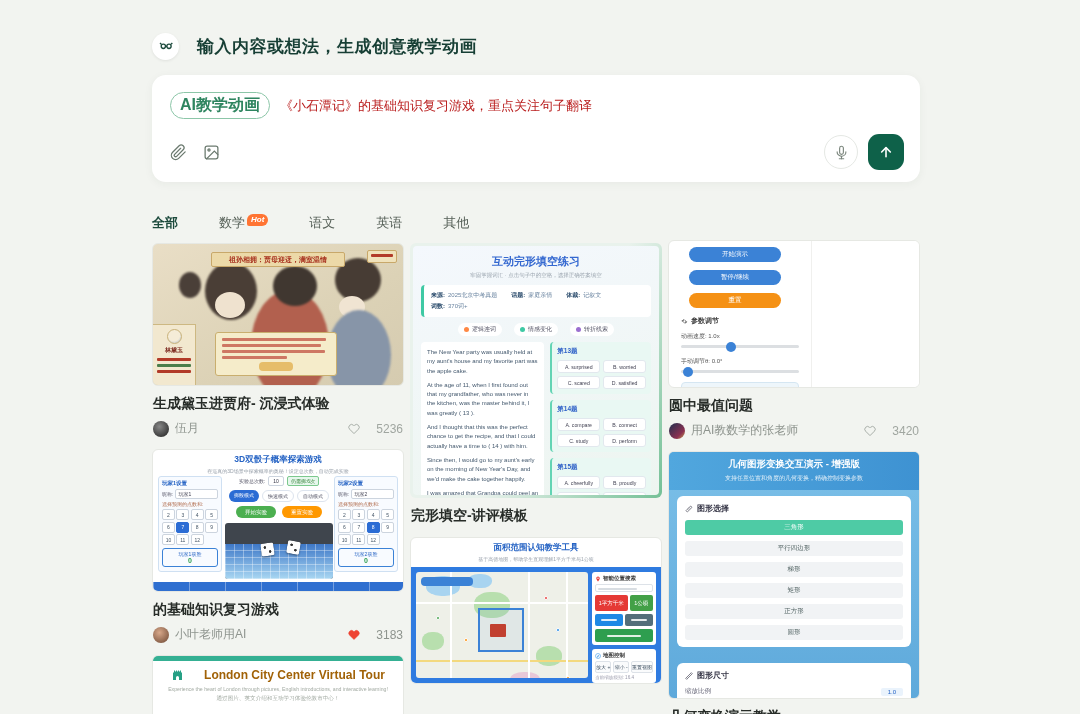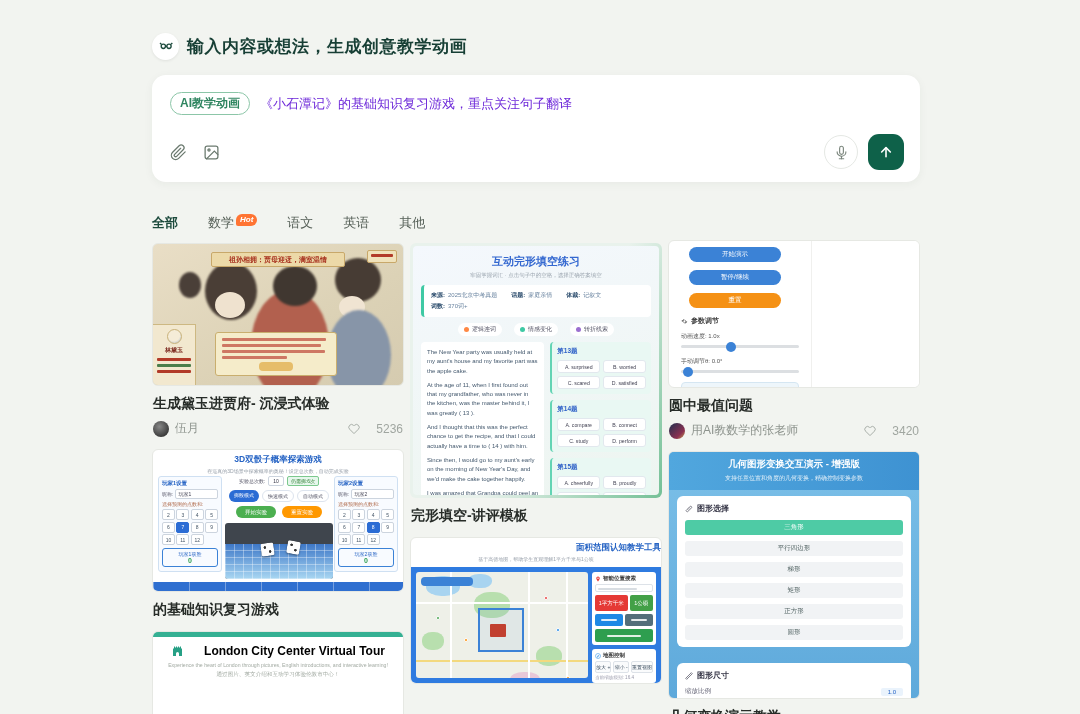--- a/index.html
+++ b/index.html
@@ -1,38 +1,38 @@
 <!DOCTYPE html>
 <html><head>
 <meta charset="utf-8">
 <style>
   * { margin:0; padding:0; box-sizing:border-box; }
   html,body { width:1080px; height:714px; overflow:hidden; }
   body { font-family:"Liberation Sans","DejaVu Sans",sans-serif; background:#f2f4f0; }
   .canvas { position:relative; width:1080px; height:714px; background:#f2f4f0; overflow:hidden; }
 
   
-  .hero-head { position:absolute; left:152px; top:33px; display:flex; align-items:center; gap:8px; }
+  .hero-head { position:absolute; left:152px; top:33px; display:flex; align-items:center; gap:18px; }
   .logo-circle { width:27px; height:27px; border-radius:50%; background:#fff; box-shadow:0 1px 3px rgba(0,0,0,.08); display:flex; align-items:center; justify-content:center; }
   .hero-title { font-size:17px; font-weight:bold; color:#173f35; letter-spacing:.5px; }
 
   
   .composer { position:absolute; left:152px; top:75px; width:768px; height:107px; background:#fff; border-radius:14px; box-shadow:0 2px 10px rgba(30,60,45,.05); }
   .composer-top { display:flex; align-items:center; gap:10px; padding:17px 18px 0; }
-  .ai-tag { border:1px solid #8cc6a8; color:#2f8560; font-size:12px; font-weight:bold; padding:2px 9px; border-radius:14px; background:#fff; white-space:nowrap; }
-  .ph-text { color:#6d28d9; font-size:13px; }
+  .ai-tag { border:1px solid #8cc6a8; color:#2f8560; font-size:16px; font-weight:bold; padding:2px 9px; border-radius:14px; background:#fff; white-space:nowrap; }
+  .ph-text { color:#b91c1c; font-size:13px; }
   .composer-bottom { position:absolute; left:0; right:0; bottom:12px; display:flex; align-items:center; padding:0 16px; }
   .left-icons { display:flex; gap:13px; align-items:center; }
   .icon-btn { width:20px; height:20px; display:flex; align-items:center; justify-content:center; cursor:pointer; }
   .right-icons { margin-left:auto; display:flex; gap:10px; align-items:center; }
   .mic-btn { width:34px; height:34px; border-radius:50%; background:#fff; border:1px solid #e5e8e4; display:flex; align-items:center; justify-content:center; }
   .send-btn { width:36px; height:36px; border-radius:11px; background:#0e6149; border:none; display:flex; align-items:center; justify-content:center; }
 
   
-  .filter-row { position:absolute; left:152px; top:214px; display:flex; gap:30px; align-items:center; font-size:13px; color:#566058; }
+  .filter-row { position:absolute; left:152px; top:214px; display:flex; gap:41px; align-items:center; font-size:13px; color:#566058; }
   .tab { position:relative; cursor:pointer; }
   .tab.active { color:#1c4a3c; font-weight:bold; }
   .hot-badge { position:relative; top:-5px; margin-left:2px; background:#ff7433; color:#fff; font-size:8px; font-weight:bold; font-style:italic; padding:1px 4px 2px; border-radius:6px 6px 6px 2px; }
   .search-pill { position:absolute; left:758px; top:209px; width:162px; height:28px; background:#fafbf8; border:1px solid #eef0ec; border-radius:14px; display:flex; align-items:center; gap:6px; padding:0 10px; }
   .search-pill input { border:none; outline:none; background:transparent; font-size:12px; width:120px; color:#333; }
   .search-pill input::placeholder { color:#b5bbb5; }
 
   
   .col { position:absolute; width:252px; top:243px; }
   .col1 { left:152px; } .col2 { left:410px; } .col3 { left:668px; top:240px; }
@@ -123,21 +123,21 @@
       repeating-linear-gradient(0deg, rgba(255,255,255,.35) 0 1px, transparent 1px 7px),
       linear-gradient(180deg,#3e78c8,#a9d7f2); }
   .die { position:absolute; width:13px; height:13px; background:#fdfdfd; border-radius:2px; box-shadow:0 1px 2px rgba(0,0,0,.4);
     background-image:radial-gradient(circle at 32% 32%, #333 1px, transparent 1.6px), radial-gradient(circle at 68% 68%, #333 1px, transparent 1.6px); }
   .dice-bottom { position:absolute; left:0; right:0; bottom:0; height:9px; background:#2f6fd0;
     background-image:repeating-linear-gradient(90deg, rgba(255,255,255,.35) 0 1px, transparent 1px 36px); }
 
   
   .map-card { height:147px; background:#fff; }
   .map-head { height:29px; text-align:center; padding-top:4px; }
-  .map-title { font-size:8.5px; font-weight:bold; color:#2563c4;text-align:right; }
+  .map-title { font-size:8.5px; font-weight:bold; color:#2563c4; }
   .map-sub { font-size:5px; color:#9aa2ac; margin-top:2px; }
   .map-body { position:absolute; left:0; right:0; top:29px; bottom:0; background:#2f7be0; padding:5px; }
   .map-area { position:absolute; left:5px; top:5px; width:172px; bottom:5px; background:#eef0e8; border-radius:3px; overflow:hidden; }
   .road-h { position:absolute; left:0; right:0; height:2px; background:#fff; }
   .road-v { position:absolute; top:0; bottom:0; width:2px; background:#fff; }
   .blob { position:absolute; border-radius:45%; }
   .poi { position:absolute; width:4px; height:4px; border-radius:50%; border:1px solid #fff; }
   .sel-rect { position:absolute; left:62px; top:36px; width:46px; height:44px; border:2px solid #3b82d6; background:rgba(60,130,220,.08); }
   .red-block { position:absolute; left:74px; top:52px; width:16px; height:13px; background:#c14030; border-radius:1px; }
   .map-pill { position:absolute; left:5px; top:5px; width:52px; height:9px; background:#3b82d6; border-radius:4px; }
@@ -165,21 +165,21 @@
   .shape-btn { height:15px; border-radius:3px; background:#f1f3f5; color:#566; font-size:6.5px; display:flex; align-items:center; justify-content:center; margin-bottom:6px; }
   .shape-btn.sel { background:#4ecba5; color:#fff; }
   .scale-row { display:flex; align-items:center; justify-content:space-between; font-size:6.5px; color:#667; }
   .scale-badge { background:#eaf3fc; color:#2563c4; padding:1px 7px; border-radius:2px; font-size:6px; }
   .geo-track { position:relative; height:4px; background:#d5dae0; border-radius:2px; margin-top:7px; }
   .geo-knob { position:absolute; left:26%; top:-3px; width:10px; height:10px; border-radius:50%; background:#3da9e8; }
 
   
   .london-card { height:100px; background:#fff; }
   .teal-bar { height:5px; background:#35b093; }
-  .ld-title { text-align:center; margin-top:7px; font-size:12px; font-weight:bold; color:#000000; display:flex; justify-content:center; align-items:center; gap:21px; }
+  .ld-title { text-align:center; margin-top:7px; font-size:12px; font-weight:bold; color:#a16207; display:flex; justify-content:center; align-items:center; gap:21px; }
   .ld-zh { text-align:center; font-size:9px; font-weight:bold; color:#3a4a44; margin-top:5px; }
   .ld-en { text-align:center; font-size:5.2px; color:#a2aaa2; margin-top:4px; white-space:nowrap; }
   .ld-zh2 { text-align:center; font-size:5.6px; color:#a2aaa2; margin-top:3px; }
 
   svg { display:block; }
 </style>
 </head>
 <body>
 
 <div class="canvas">
@@ -356,20 +356,30 @@
           </div>
           <div class="scene">
             <div class="floor"></div>
             <span class="die" style="left:36px;top:20px;transform:rotate(-8deg)"></span>
             <span class="die" style="left:62px;top:18px;transform:rotate(10deg)"></span>
           </div>
         </div>
         <div class="dice-bottom"></div>
       </div>
       <div class="cap-title">的基础知识复习游戏</div>
+      <div class="cap-row">
+        <span class="avatar" style="background:radial-gradient(circle at 40% 35%,#d8a88a,#6b4632)"></span>
+        <span>小叶老师用AI</span>
+        <span class="likes liked">
+          <svg width="12" height="12" viewBox="0 0 24 24" fill="#ee4433" stroke="#ee4433" stroke-width="1">
+              <path d="M20.8 4.6a5.5 5.5 0 0 0-7.8 0L12 5.6l-1-1a5.5 5.5 0 0 0-7.8 7.8l8.8 8.8 8.8-8.8a5.5 5.5 0 0 0 0-7.8z"></path>
+            </svg>
+          <span>3183</span>
+        </span>
+      </div>
     </div>
 
     <div class="card">
       <div class="card-img london-card">
         <div class="teal-bar"></div>
         <div class="ld-title">
           <svg width="12" height="12" viewBox="0 0 24 24" fill="#26a085">
               <path d="M4 22V8l2-2V3h2v2h2V3h2v2h2V3h2v2h2V3h2v3l2 2v14h-6v-5a3 3 0 0 0-6 0v5z"></path>
             </svg>
           <span>London City Center Virtual Tour</span>

